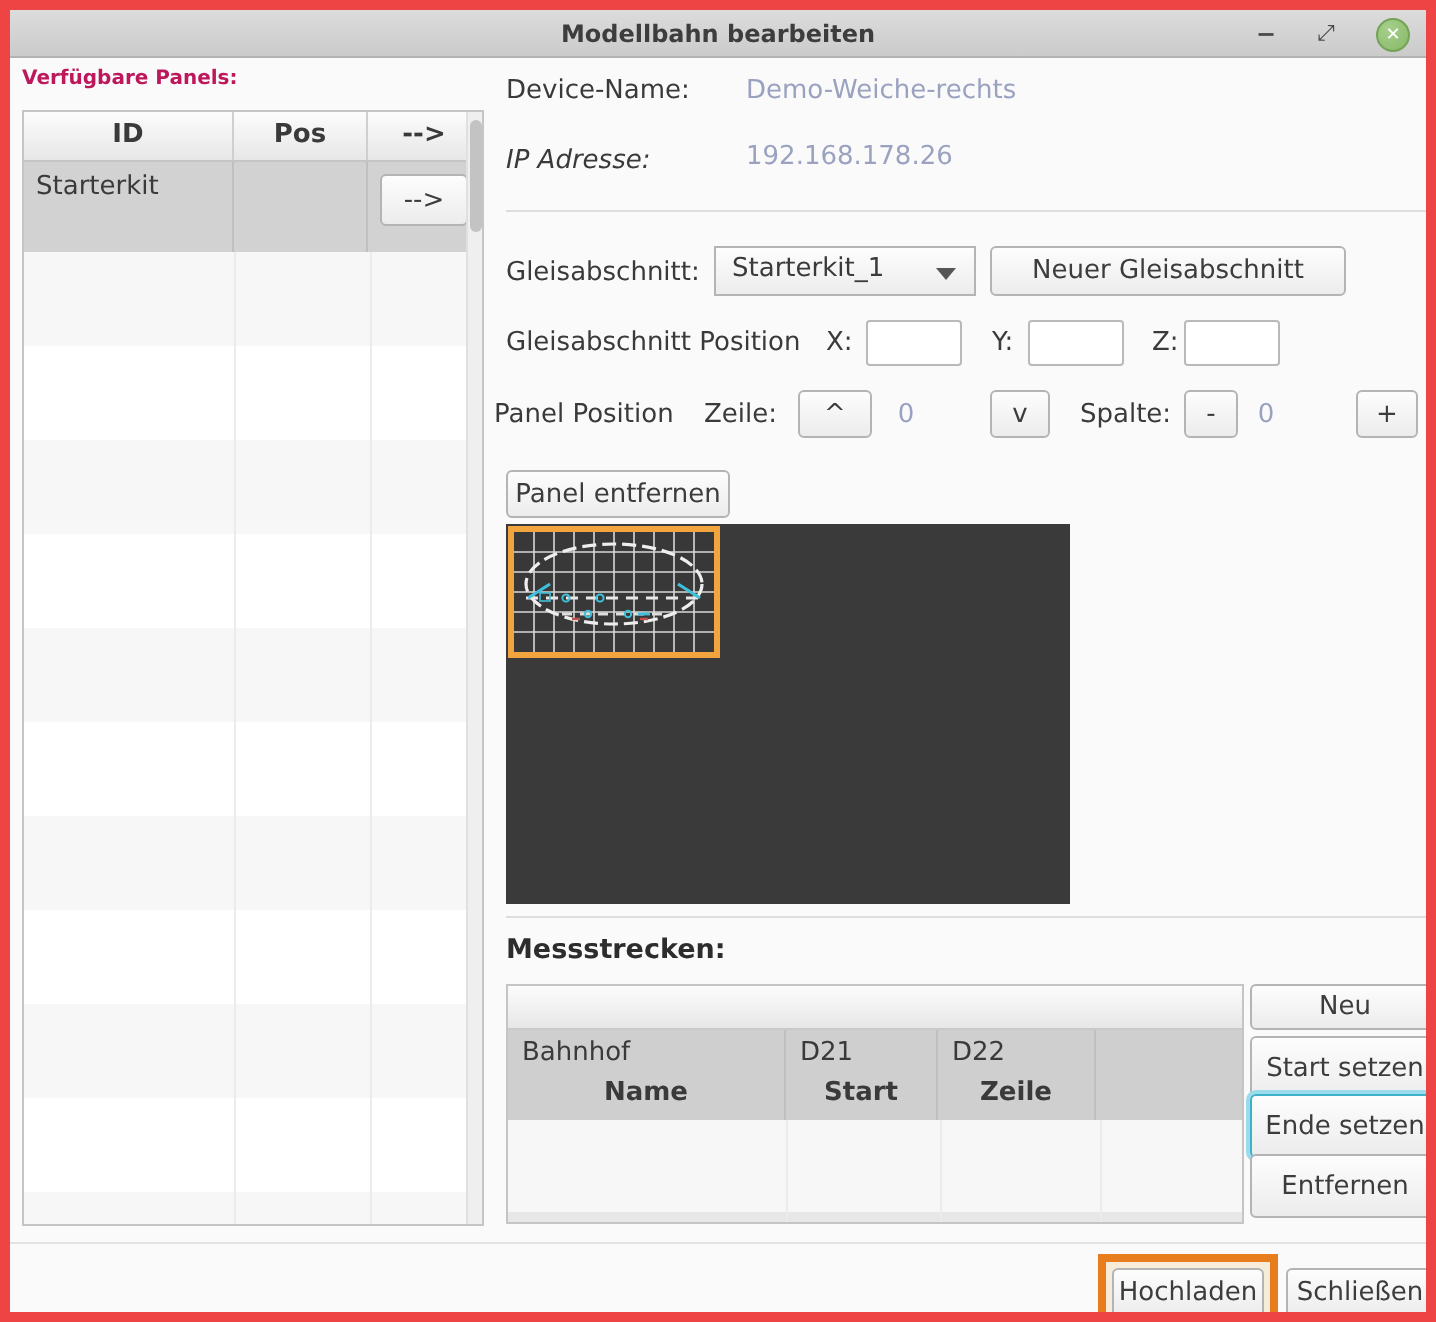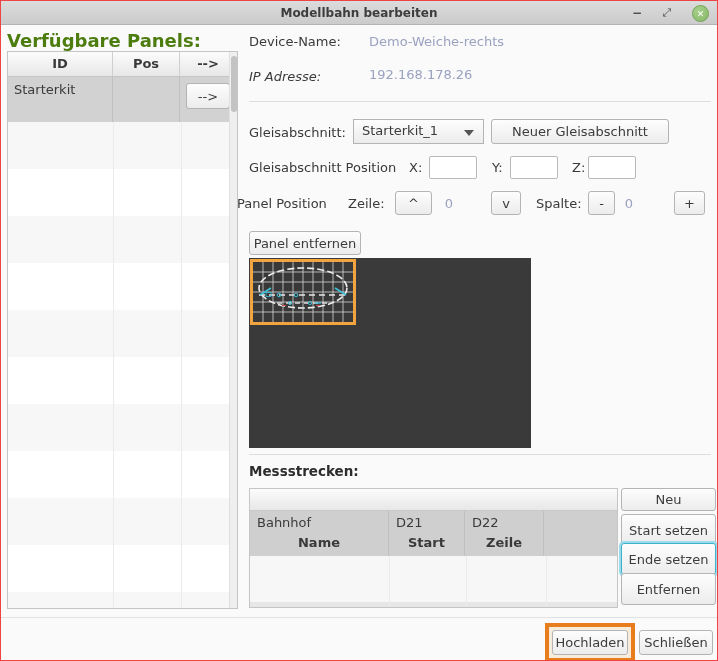--- a/index.html
+++ b/index.html
@@ -1,36 +1,36 @@
 <!DOCTYPE html>
 <html><head>
 <meta charset="utf-8">
 <style>
   * { margin:0; padding:0; box-sizing:border-box; }
   html,body { background:#e9e9e9; }
   body { font-family:"DejaVu Sans","Liberation Sans",sans-serif; font-size:13px; color:#3a3a3a; }
 
   .window { position:relative; width:718px; height:661px; background:#fafafa;
-            border:1px solid #ef4444; overflow:hidden; }
+            border:5px solid #ef4444; overflow:hidden; }
 
   
   .titlebar { position:absolute; left:0; top:0; width:100%; height:24px;
               background:linear-gradient(#dcdcdc,#cbcbcb); border-bottom:1px solid #b3b3b3; }
   .title { position:absolute; left:0; right:0; top:0; height:24px; line-height:24px;
            text-align:center; font-weight:bold; font-size:12px; color:#3d3d3d; }
   .win-btn { position:absolute; top:0; height:24px; line-height:24px; width:20px;
              text-align:center; color:#4a4a4a; font-size:12px; cursor:default; }
   .btn-min { right:70px; font-weight:bold; }
   .btn-restore { right:40px; font-size:11px; }
   .btn-close { right:8px; top:4px; width:17px; height:17px; line-height:16px; border-radius:50%;
                background:radial-gradient(circle at 35% 30%, #a6cf8b, #87b868);
                border:1px solid #74a356; color:#fff; font-size:9px; font-weight:bold; }
 
   
-  .left-heading { position:absolute; left:6px; top:29px; font-weight:bold; font-size:18px; color:#4d7c0f; }
+  .left-heading { position:absolute; left:6px; top:29px; font-weight:bold; font-size:10px; color:#be185d; }
   .left-table { position:absolute; left:6px; top:50px; width:231px; height:558px;
                 border:1px solid #c5c5c5; background:#fff; overflow:hidden; }
   .lt-header { display:flex; height:25px; background:linear-gradient(#fcfcfc,#e7e7e7);
                border-bottom:1px solid #c5c5c5; font-weight:bold; }
   .lt-header > div { line-height:24px; text-align:center; border-right:1px solid #cfcfcf; }
   .lt-h-id { width:105px; } .lt-h-pos { width:67px; } .lt-h-arrow { width:56px; border-right:none !important; }
   .lt-row-sel { display:flex; height:45px; background:#d2d2d2; }
   .lt-row-sel .c1 { width:105px; padding:5px 0 0 6px; border-right:1px solid #c0c0c0; }
   .lt-row-sel .c2 { width:67px; border-right:1px solid #c0c0c0; }
   .lt-row-sel .c3 { width:56px; display:flex; align-items:flex-start; justify-content:center; padding-top:6px; }
@@ -147,21 +147,21 @@
   <button class="btn abs" style="left:490px;top:118px;width:178px;height:25px;">Neuer Gleisabschnitt</button>
 
   <div class="lbl" style="left:248px;top:159px;">Gleisabschnitt Position</div>
   <div class="lbl" style="left:408px;top:159px;">X:</div>
   <input class="field" style="left: 428px; top: 155px; width: 48px;" value="">
   <div class="lbl" style="left:491px;top:159px;">Y:</div>
   <input class="field" style="left: 509px; top: 155px; width: 48px;" value="">
   <div class="lbl" style="left:571px;top:159px;">Z:</div>
   <input class="field" style="left: 587px; top: 155px; width: 48px;" value="">
 
-  <div class="lbl" style="left:236px;top:195px;">Panel Position</div>
+  <div class="lbl" style="left:242px;top:195px;">Panel Position</div>
   <div class="lbl" style="left:347px;top:195px;">Zeile:</div>
   <button class="btn abs" style="left:394px;top:190px;width:37px;height:24px;">^</button>
   <div class="val" style="left:440px;top:195px;width:16px;text-align:center;">0</div>
   <button class="btn abs" style="left:490px;top:190px;width:30px;height:24px;">v</button>
   <div class="lbl" style="left:535px;top:195px;">Spalte:</div>
   <button class="btn abs" style="left:587px;top:190px;width:27px;height:24px;">-</button>
   <div class="val" style="left:620px;top:195px;width:16px;text-align:center;">0</div>
   <button class="btn abs" style="left:673px;top:190px;width:31px;height:24px;">+</button>
 
   <button class="btn abs" style="left:248px;top:230px;width:112px;height:24px;">Panel entfernen</button>

